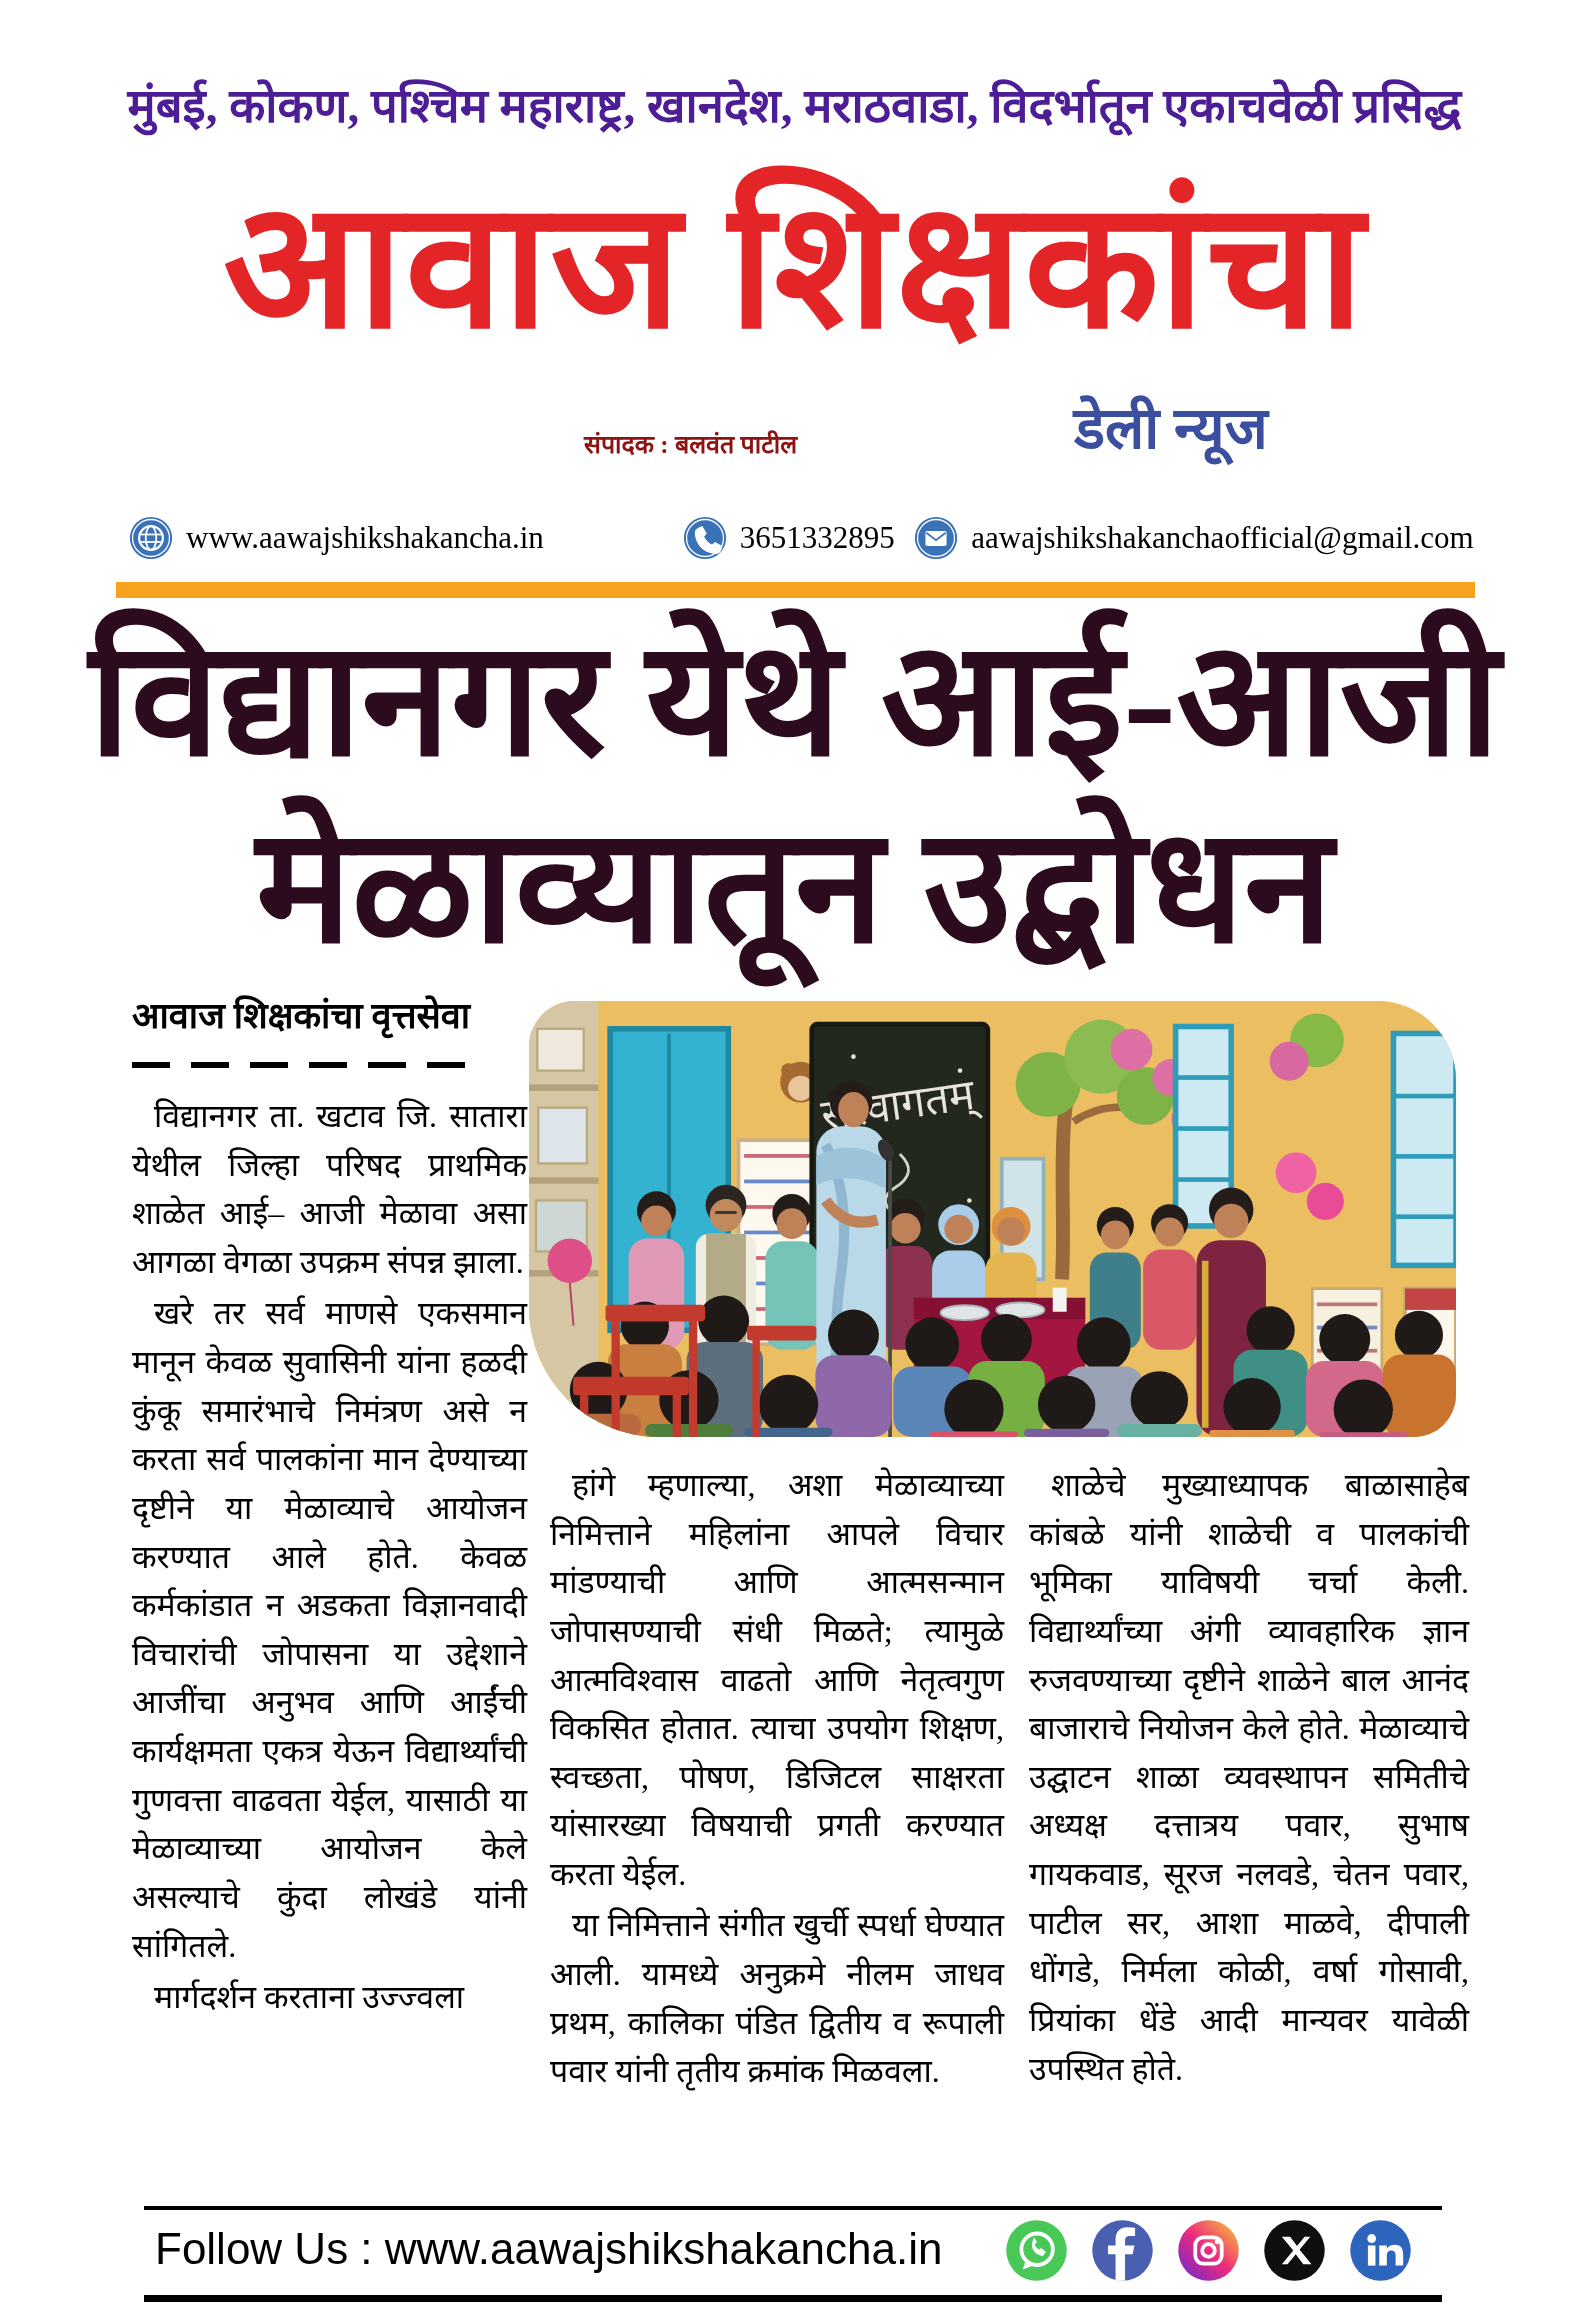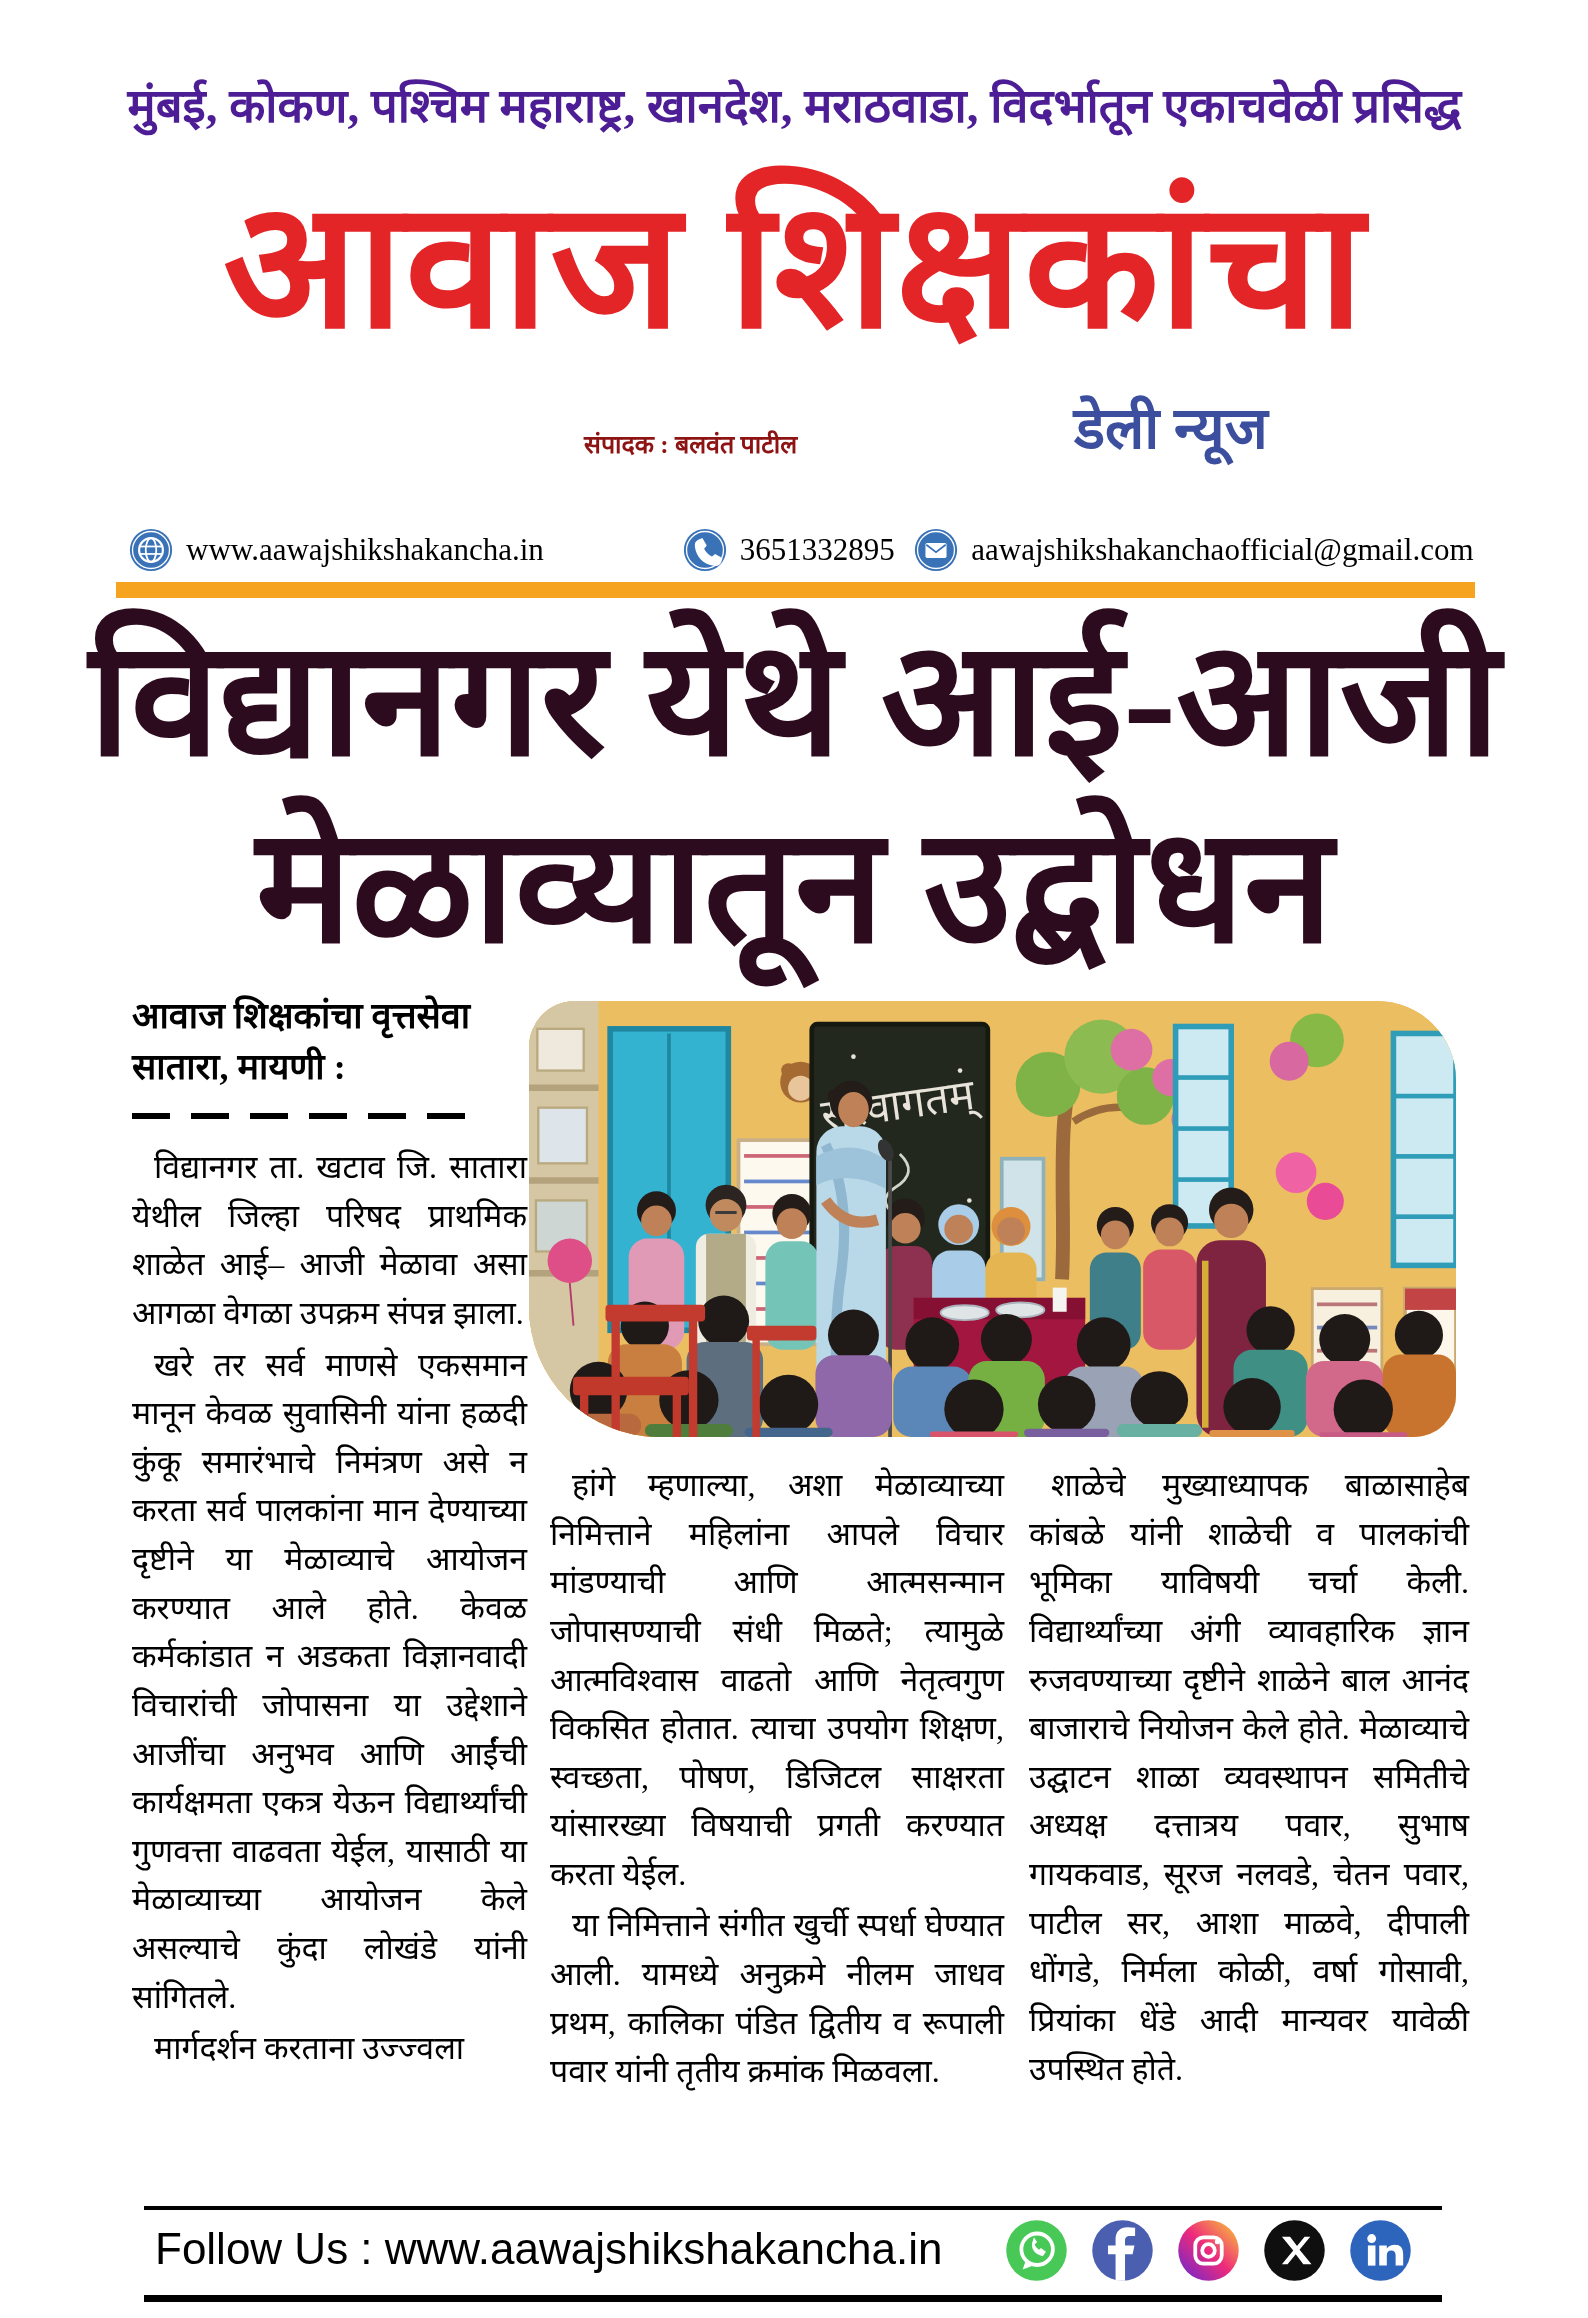--- a/index.html
+++ b/index.html
@@ -8,21 +8,21 @@
 
   .tagline{position:absolute;top:78px;left:0;width:100%;text-align:center;
            font-weight:700;font-size:47px;line-height:1.2;color:#4c1d95;}
 
   .masthead{position:absolute;top:161px;left:0;width:100%;text-align:center;
             font-weight:700;font-size:176px;line-height:1.2;color:#e42528;letter-spacing:1.9px;}
 
   .editor{position:absolute;top:426px;left:584px;font-weight:700;font-size:25px;color:#8e1313;}
   .edition{position:absolute;top:386px;left:1074px;font-weight:700;font-size:58px;color:#3c4f9f;}
 
-  .contact{position:absolute;top:528px;left:129px;width:1340px;display:flex;align-items:flex-end;}
+  .contact{position:absolute;top:516px;left:129px;width:1340px;display:flex;align-items:flex-end;}
   .c-item{display:flex;align-items:center;font-size:31px;white-space:nowrap;}
   .c-item .cicon{width:44px;height:44px;margin-right:13px;flex:0 0 auto;}
   .c-web{margin-right:139px;}
   .c-phone{margin-right:19.5px;}
 
   .orange-bar{position:absolute;top:582px;left:116px;width:1359px;height:16px;background:#f6a31f;}
 
   .headline{position:absolute;top:607px;left:0;width:100%;text-align:center;
             font-weight:700;font-size:160px;line-height:1.17;color:#2d0b1e;}
 
@@ -98,21 +98,20 @@
 
   <div class="orange-bar"></div>
 
   <div class="headline">
     <div>विद्यानगर येथे आई-आजी</div>
     <div>मेळाव्यातून उद्बोधन</div>
   </div>
 
   <div class="col col1">
     <div class="byline">आवाज शिक्षकांचा वृत्तसेवा</div>
-    <div class="byline">सातारा, मायणी :</div>
     <div class="dashes"></div>
     <p>विद्यानगर ता. खटाव जि. सातारा येथील जिल्हा परिषद प्राथमिक शाळेत आई– आजी मेळावा असा आगळा वेगळा उपक्रम संपन्न झाला.</p>
     <p>खरे तर सर्व माणसे एकसमान मानून केवळ सुवासिनी यांना हळदी कुंकू समारंभाचे निमंत्रण असे न करता सर्व पालकांना मान देण्याच्या दृष्टीने या मेळाव्याचे आयोजन करण्यात आले होते. केवळ कर्मकांडात न अडकता विज्ञानवादी विचारांची जोपासना या उद्देशाने आजींचा अनुभव आणि आईंची कार्यक्षमता एकत्र येऊन विद्यार्थ्यांची गुणवत्ता वाढवता येईल, यासाठी या मेळाव्याच्या आयोजन केले असल्याचे कुंदा लोखंडे यांनी सांगितले.</p>
     <p>मार्गदर्शन करताना उज्ज्वला</p>
   </div>
 
   <div class="photo">
     <svg viewBox="0 0 2000 940" preserveAspectRatio="none">
       <rect width="2000" height="940" fill="#ecbe62"></rect>
 

